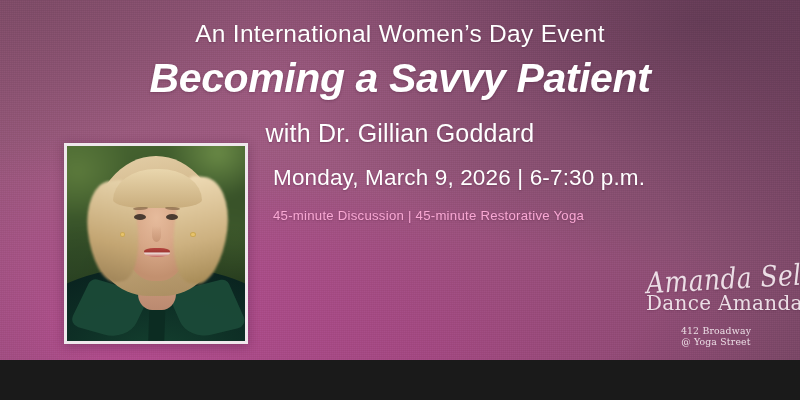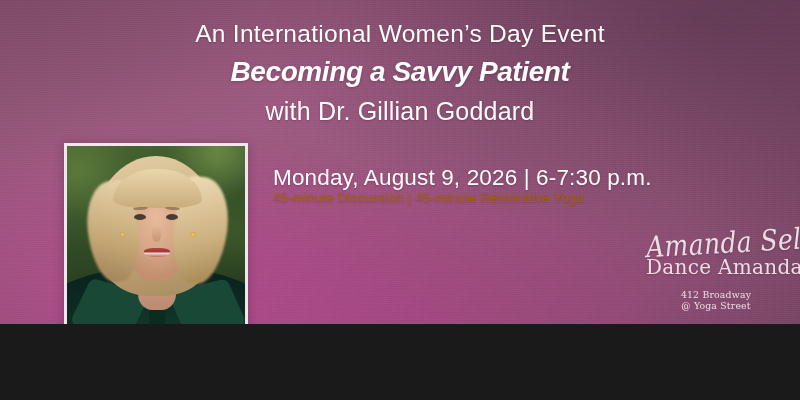--- a/index.html
+++ b/index.html
@@ -3,21 +3,21 @@
 <meta charset="utf-8">
 <style>
   html, body {
     margin: 0;
     padding: 0;
     background: #1a1a1a;
   }
   #poster {
     position: relative;
     width: 800px;
-    height: 324px;
+    height: 360px;
     overflow: hidden;
     font-family: "Liberation Sans", sans-serif;
     -webkit-font-smoothing: antialiased;
   }
 
   
   .bg-base {
     position: absolute;
     inset: 0;
     background: #9d5a80;
@@ -67,34 +67,34 @@
     color: #ffffff;
   }
   .kicker {
     font-size: 24.5px;
     letter-spacing: 0.3px;
     line-height: 1.0;
     font-weight: 400;
     text-shadow: 0 1px 2px rgba(60,20,45,0.32);
   }
   .title {
-    font-size: 28px;
+    font-size: 41px;
     font-weight: 700;
     font-style: italic;
     letter-spacing: -0.4px;
     line-height: 1.0;
     margin-top: 11px;
     text-shadow: 0 1px 3px rgba(60,20,45,0.30);
   }
   .subtitle {
     font-size: 25px;
     font-weight: 400;
     letter-spacing: 0.2px;
     line-height: 1.0;
-    margin-top: 13px;
+    margin-top: 22px;
     text-shadow: 0 1px 2px rgba(60,20,45,0.30);
   }
 
   
   .portrait-frame {
     position: absolute;
     left: 64px;
     top: 143px;
     width: 184px;
     height: 201px;
@@ -297,24 +297,25 @@
     font-size: 18.5px;
     font-style: italic;
     font-weight: 300;
     line-height: 1.33;
     letter-spacing: 0.1px;
     color: #f7eef3;
     width: 412px;
     text-shadow: 0 1px 2px rgba(60,20,45,0.24);
   }
   .footnote {
+    margin-top: 18px;
     font-size: 13.2px;
     font-weight: 400;
     letter-spacing: 0.25px;
-    color: #a16207;
+    color: #f9a8d4;
     text-shadow: 0 1px 2px rgba(60,20,45,0.24);
   }
 
   
   .logo {
     position: absolute;
     right: 14px;
     bottom: 12px;
     width: 140px;
     text-align: center;
@@ -388,21 +389,21 @@
       <div class="p-eye-l"></div>
       <div class="p-eye-r"></div>
       <div class="p-nose"></div>
       <div class="p-mouth"></div>
       <div class="p-ear-l"></div>
       <div class="p-ear-r"></div>
     </div>
   </div>
 
   <div class="info">
-    <div class="date-line">Monday, August 9, 2026 | 6-7:30 p.m.</div>
+    <div class="date-line">Monday, March 9, 2026 | 6-7:30 p.m.</div>
     <div class="footnote">45-minute Discussion | 45-minute Restorative Yoga</div>
   </div>
 
   <div class="logo">
     <span class="logo-script">Amanda Selwyn</span>
     <span class="logo-name">Dance Amanda</span>
     <span class="logo-addr1">412 Broadway</span>
     <span class="logo-addr2">@ Yoga Street</span>
   </div>
 

